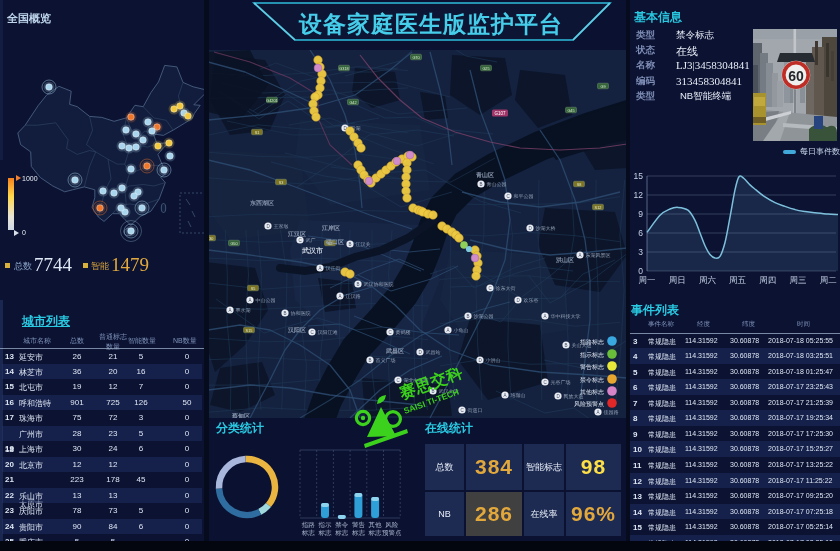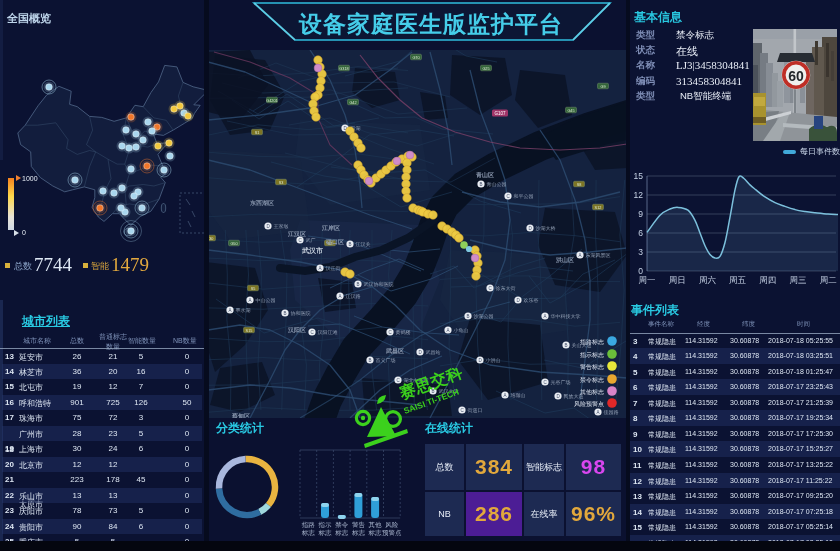--- a/index.html
+++ b/index.html
@@ -734,23 +734,23 @@
 <text x="79.1" y="88" font-size="6.5" fill="#a7b4cc" text-anchor="middle" font-family="Liberation Sans">标志</text>
 <text x="95.8" y="80" font-size="6.5" fill="#a7b4cc" text-anchor="middle" font-family="Liberation Sans">风险</text>
 <text x="95.8" y="88" font-size="6.5" fill="#a7b4cc" text-anchor="middle" font-family="Liberation Sans">预警点</text>
 </svg>
 
 <div class="abs ptitle" style="left:425px;top:420px;font-size:12px;">在线统计</div>
 
 <div class="abs" style="left:425px;top:444px;width:39px;height:46px;background:#1d2a52;display:flex;align-items:center;justify-content:center;font-size:9px;color:#e8eef8;">总数</div>
 <div class="abs" style="left:466px;top:444px;width:56px;height:46px;background:#1d2a52;display:flex;align-items:center;justify-content:center;font-size:21px;font-weight:bold;color:#e2a83c;letter-spacing:1px;">384</div>
 <div class="abs" style="left:524px;top:444px;width:40px;height:46px;background:#1d2a52;display:flex;align-items:center;justify-content:center;font-size:9px;color:#e8eef8;">智能标志</div>
-<div class="abs" style="left:566px;top:444px;width:55px;height:46px;background:#1d2a52;display:flex;align-items:center;justify-content:center;font-size:21px;font-weight:bold;color:#d946ef;letter-spacing:1px;">98</div>
+<div class="abs" style="left:566px;top:444px;width:55px;height:46px;background:#1d2a52;display:flex;align-items:center;justify-content:center;font-size:21px;font-weight:bold;color:#fde047;letter-spacing:1px;">98</div>
 <div class="abs" style="left:425px;top:492px;width:39px;height:44px;background:#1d2a52;display:flex;align-items:center;justify-content:center;font-size:9px;color:#e8eef8;">NB</div>
-<div class="abs" style="left:466px;top:492px;width:56px;height:44px;background:#4c1d95;display:flex;align-items:center;justify-content:center;font-size:21px;font-weight:bold;color:#e2a83c;letter-spacing:1px;">286</div>
+<div class="abs" style="left:466px;top:492px;width:56px;height:44px;background:#404040;display:flex;align-items:center;justify-content:center;font-size:21px;font-weight:bold;color:#e2a83c;letter-spacing:1px;">286</div>
 <div class="abs" style="left:524px;top:492px;width:40px;height:44px;background:#1d2a52;display:flex;align-items:center;justify-content:center;font-size:9px;color:#e8eef8;">在线率</div>
 <div class="abs" style="left:566px;top:492px;width:55px;height:44px;background:#1d2a52;display:flex;align-items:center;justify-content:center;font-size:21px;font-weight:bold;color:#e2a83c;letter-spacing:1px;">96%</div>
 
 <div class="abs ptitle" style="left:634px;top:9px;font-size:12px;">基本信息</div>
 
 <div class="abs" style="left:636px;top:29.0px;font-size:9.5px;color:#7e8db5;font-weight:bold;">类型</div>
 <div class="abs" style="left:676px;top:29.0px;font-size:9.5px;color:#e8edf6;">禁令标志</div>
 <div class="abs" style="left:636px;top:44.2px;font-size:9.5px;color:#7e8db5;font-weight:bold;">状态</div>
 <div class="abs" style="left:676px;top:44.2px;font-size:11px;color:#e8edf6;">在线</div>
 <div class="abs" style="left:636px;top:59.4px;font-size:9.5px;color:#7e8db5;font-weight:bold;">名称</div>

